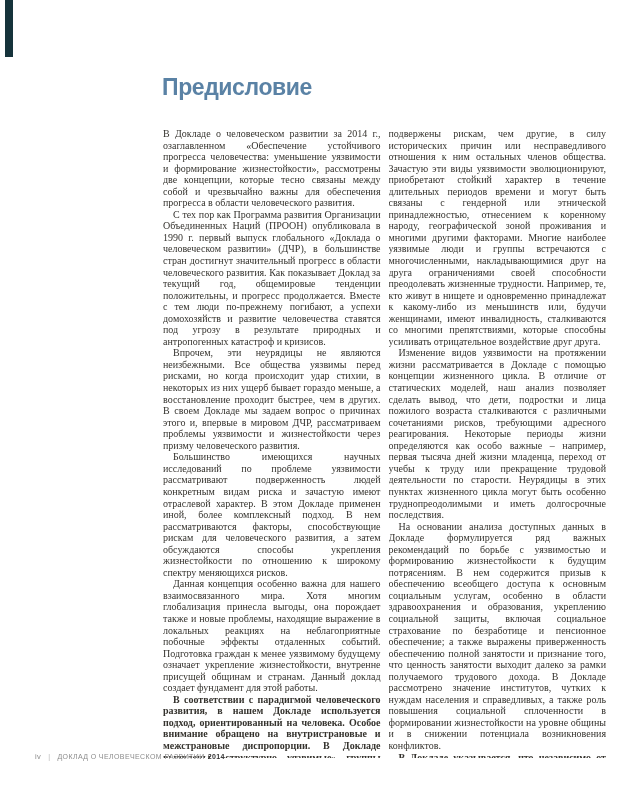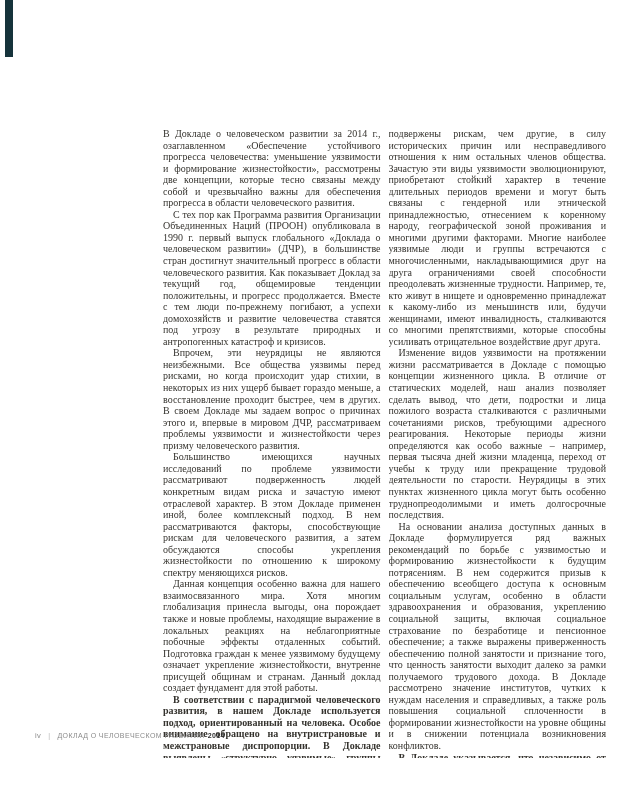--- a/index.html
+++ b/index.html
@@ -48,40 +48,41 @@
     text-align: justify;
     hyphens: auto;
     -webkit-hyphens: auto;
   }
   .col p { margin: 0; }
   .col p.indent { text-indent: 10px; }
   .col p.continued { text-align-last: justify; font-weight: bold; }
   .footer {
     position: absolute;
     left: 35px;
-    top: 731px;
+    top: 752px;
     display: flex;
     align-items: baseline;
     gap: 7px;
     font-family: "Liberation Sans", sans-serif;
     font-size: 7px;
     letter-spacing: 0.4px;
     color: var(--footer_muted, #8b8b8b);
   }
   .footer .pagenum { font-size: 7.5px; }
   .footer .sep { color: #b5b5b5; font-weight: 300; }
   .footer .report { text-transform: uppercase; }
   .footer .year { font-weight: bold; color: var(--footer_year, #2f2f2f); margin-left: -4px; }
 </style>
 </head>
 <body>
 
 <div class="page">
   <div class="corner-tab"></div>
 
+  <h1 class="title">Предисловие</h1>
 
   <div class="columns">
     <div class="col">
       <p class="para">В Докладе о человеческом развитии за 2014 г., озаглавленном «Обеспечение устойчивого прогресса человечества: уменьшение уязвимости и формирование жизнестойкости», рассмотрены две концепции, которые тесно связаны между собой и чрезвычайно важны для обеспечения прогресса в области человеческого развития.</p>
       <p class="para indent">С тех пор как Программа развития Организации Объединенных Наций (ПРООН) опубликовала в 1990 г. первый выпуск глобального «Доклада о человеческом развитии» (ДЧР), в большинстве стран достигнут значительный прогресс в области человеческого развития. Как показывает Доклад за текущий год, общемировые тенденции положительны, и прогресс продолжается. Вместе с тем люди по-прежнему погибают, а успехи домохозяйств и развитие человечества ставятся под угрозу в результате природных и антропогенных катастроф и кризисов.</p>
       <p class="para indent">Впрочем, эти неурядицы не являются неизбежными. Все общества уязвимы перед рисками, но когда происходит удар стихии, в некоторых из них ущерб бывает гораздо меньше, а восстановление проходит быстрее, чем в других. В своем Докладе мы задаем вопрос о причинах этого и, впервые в мировом ДЧР, рассматриваем проблемы уязвимости и жизнестойкости через призму человеческого развития.</p>
       <p class="para indent">Большинство имеющихся научных исследований по проблеме уязвимости рассматривают подверженность людей конкретным видам риска и зачастую имеют отраслевой характер. В этом Докладе применен иной, более комплексный подход. В нем рассматриваются факторы, способствующие рискам для человеческого развития, а затем обсуждаются способы укрепления жизнестойкости по отношению к широкому спектру меняющихся рисков.</p>
       <p class="para indent">Данная концепция особенно важна для нашего взаимосвязанного мира. Хотя многим глобализация принесла выгоды, она порождает также и новые проблемы, находящие выражение в локальных реакциях на неблагоприятные побочные эффекты отдаленных событий. Подготовка граждан к менее уязвимому будущему означает укрепление жизнестойкости, внутренне присущей общинам и странам. Данный доклад создает фундамент для этой работы.</p>
       <p class="para indent continued">В соответствии с парадигмой человеческого развития, в нашем Докладе используется подход, ориентированный на человека. Особое внимание обращено на внутристрановые и межстрановые диспропорции. В Докладе выявлены «структурно уязвимые» группы людей, которые более</p>
     </div>

